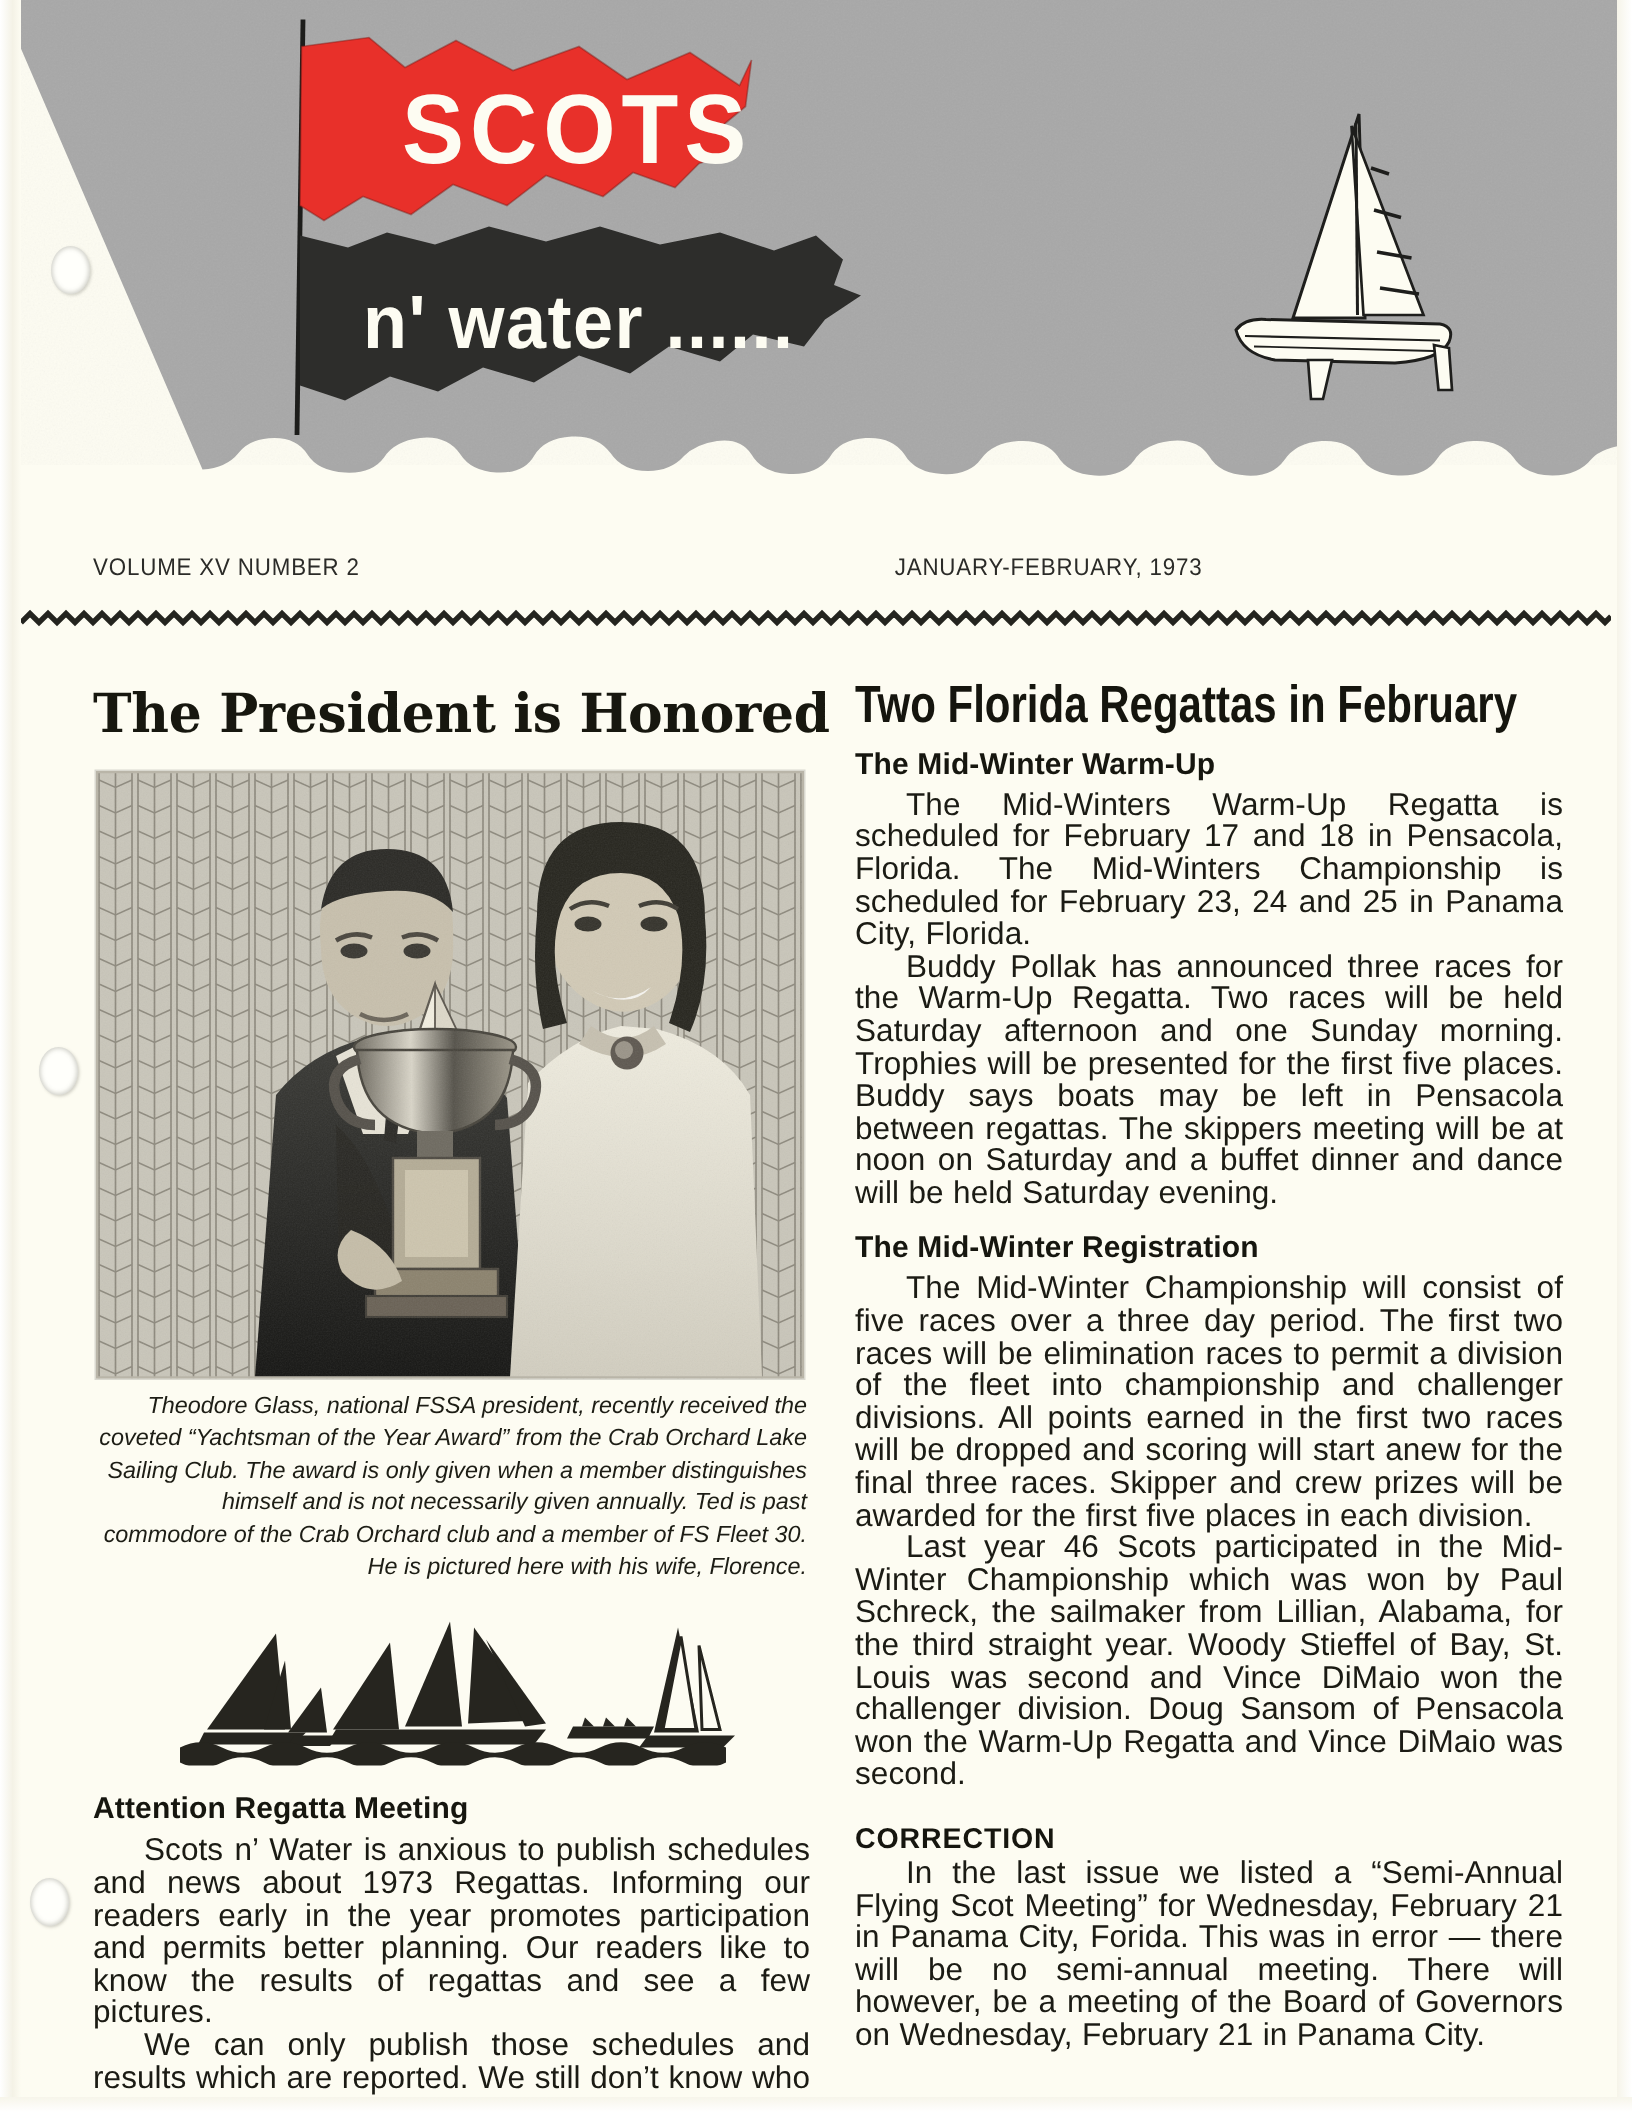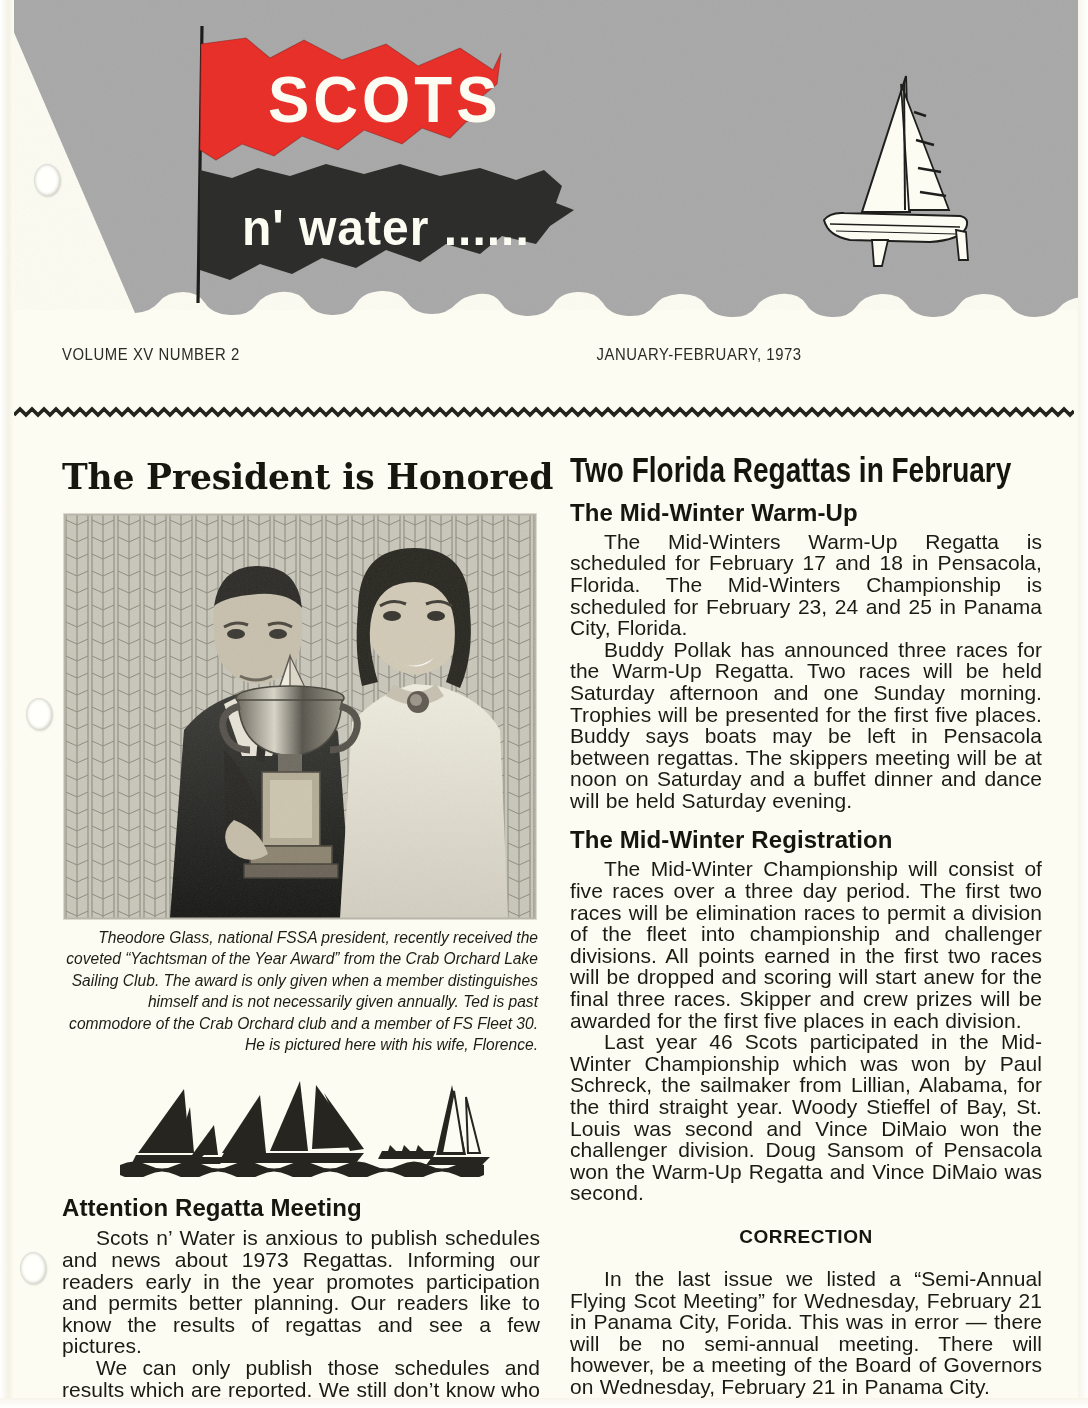--- a/index.html
+++ b/index.html
@@ -37,28 +37,28 @@
   }
   
   .masthead{
     position:absolute;left:0;top:0;width:1088px;height:340px;
     overflow:hidden;
   }
   .masthead-bg{
     position:absolute;left:0;top:0;width:1088px;height:340px;
   }
   .pennant-wrap{
-    position:absolute;left:150px;top:18px;width:560px;height:290px;
+    position:absolute;left:150px;top:5px;width:560px;height:290px;
   }
   .boat-wrap{
     position:absolute;left:810px;top:70px;width:180px;height:215px;
   }
   
   .volume-bar{
-    position:absolute;left:0;top:324px;width:860px;height:72px;text-align:center;
+    position:absolute;left:0;top:348px;width:860px;height:72px;text-align:center;
   }
   .volume-left{
     position:absolute;left:62px;top:22px;
     font-size:16px;letter-spacing:.6px;color:#2b2b28;
     font-family:"Liberation Sans", sans-serif;
     transform:scaleX(.93);transform-origin:left center;
   }
   .volume-right{
     position:absolute;right:58px;top:22px;
     font-size:16px;letter-spacing:.6px;color:#2b2b28;
@@ -98,35 +98,34 @@
     color:#15150e;
     transform:scaleX(.80);
     transform-origin:left center;
     margin:0 0 9px 0;
     line-height:1.05;
     white-space:nowrap;
   }
   .subhead{
     font-family:"Liberation Sans", sans-serif;
     font-weight:bold;
-    font-size:24px;
+    font-size:20px;
     color:#16160f;
     margin:14px 0 3px 0;
     line-height:1.25;
     letter-spacing:.1px;
   }
   .subhead.first{margin-top:2px;}
   .subhead-caps{
     font-family:"Liberation Sans", sans-serif;
     font-weight:bold;
     font-size:19px;
     color:#16160f;
     letter-spacing:.6px;
-    margin:22px 0 20px 0;
-    text-align:center;
+    margin:22px 0 0 0;
   }
   p.body-text{
     font-family:"Liberation Sans", sans-serif;
     font-size:21px;
     line-height:21.6px;
     color:#1b1b14;
     margin:0;
     text-indent:34px;
     text-align:justify;
     letter-spacing:.05px;

